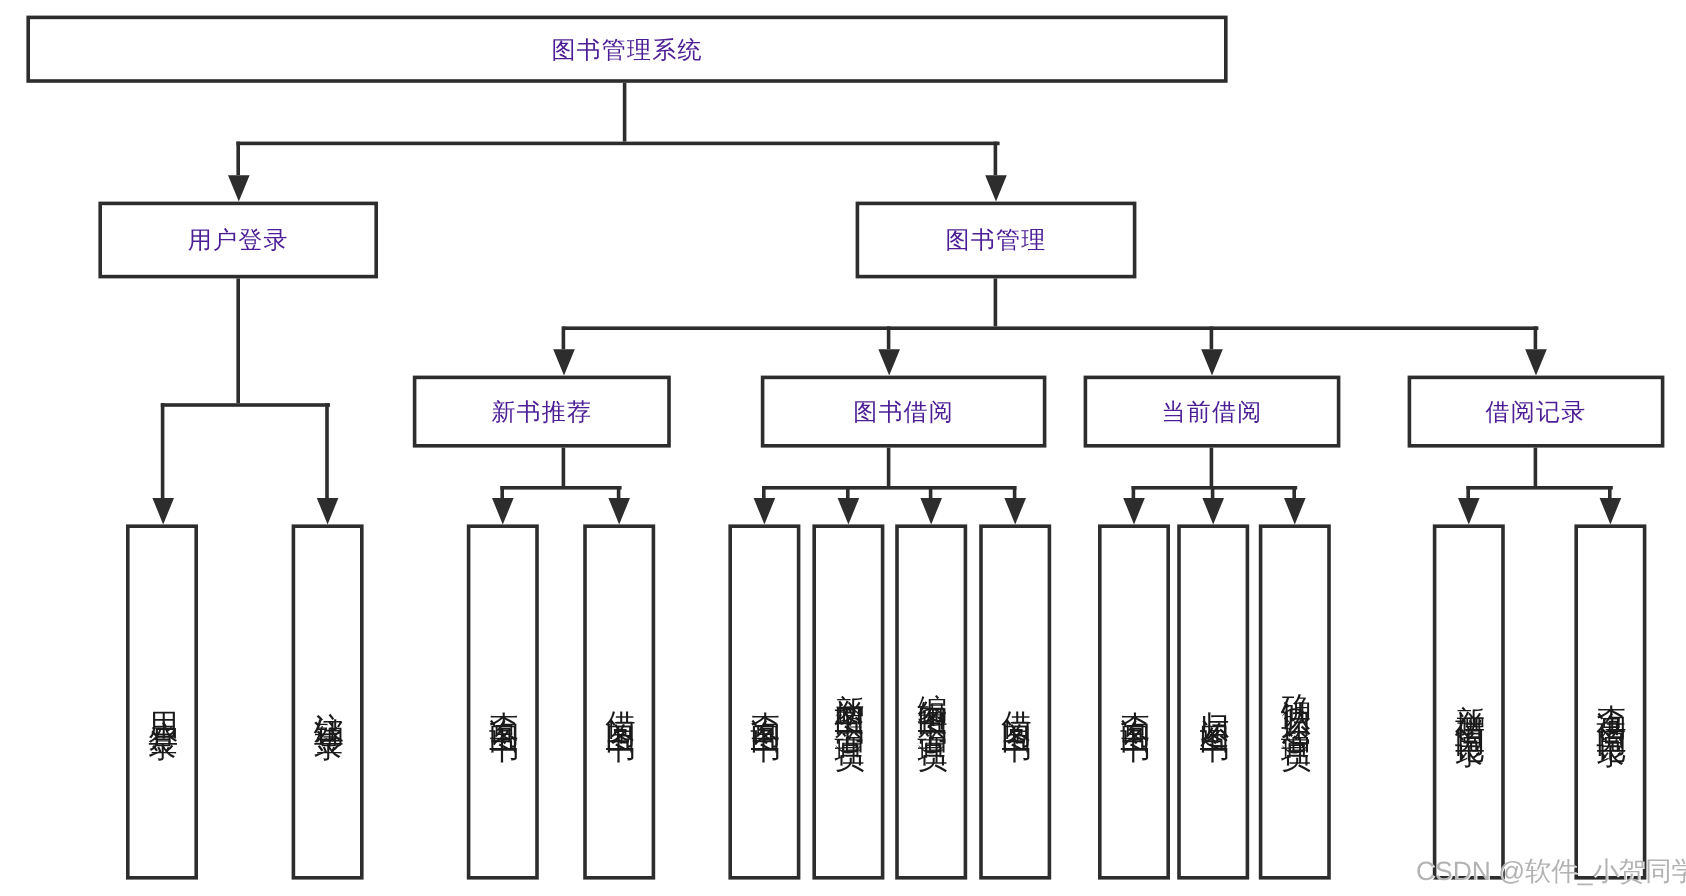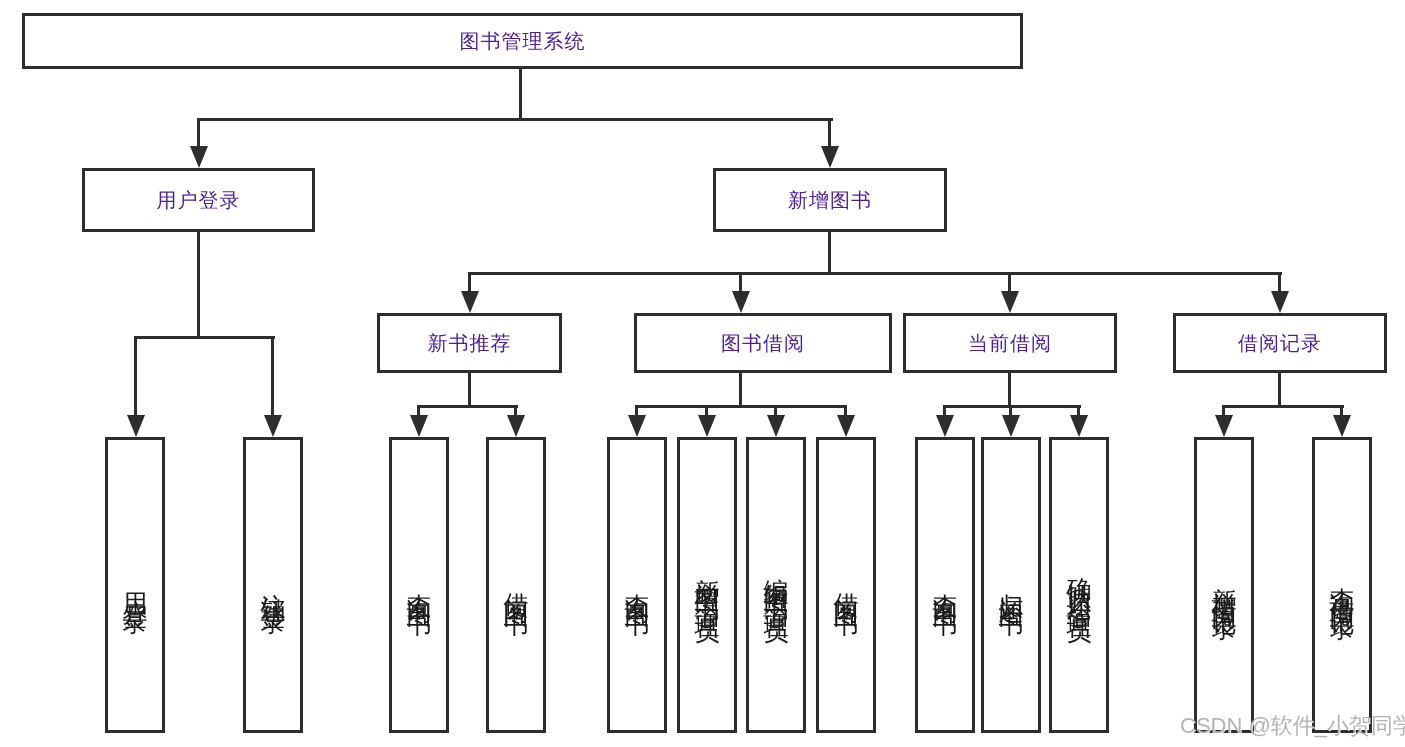--- a/index.html
+++ b/index.html
@@ -80,39 +80,39 @@
 
   <div class="vline" style="left:519px; top:69px; height:49px;"></div>
   <div class="hline" style="left:197px; top:118px; width:636px;"></div>
   <div class="arrow" style="left:197px; top:118px; height:28px;"></div>
   <div class="arrow" style="left:828px; top:118px; height:28px;"></div>
 
   <div class="box" style="left:82px; top:168px; width:233px; height:64px;">
     <span class="hlabel">用户登录</span>
   </div>
   <div class="box" style="left:713px; top:168px; width:234px; height:64px;">
-    <span class="hlabel">新增图书</span>
+    <span class="hlabel">图书管理</span>
   </div>
 
   <div class="vline" style="left:197px; top:232px; height:104px;"></div>
   <div class="hline" style="left:134px; top:336px; width:141px;"></div>
   <div class="arrow" style="left:134px; top:336px; height:79px;"></div>
   <div class="arrow" style="left:271px; top:336px; height:79px;"></div>
 
   <div class="vline" style="left:828px; top:232px; height:40px;"></div>
   <div class="hline" style="left:469px; top:272px; width:813px;"></div>
   <div class="arrow" style="left:468px; top:272px; height:19px;"></div>
   <div class="arrow" style="left:739px; top:272px; height:19px;"></div>
   <div class="arrow" style="left:1008px; top:272px; height:19px;"></div>
   <div class="arrow" style="left:1278px; top:272px; height:19px;"></div>
 
-  <div class="box" style="left:377px; top:313px; width:185px; height:60px;">
+  <div class="box" style="left:344px; top:313px; width:215px; height:60px;">
     <span class="hlabel">新书推荐</span>
   </div>
-  <div class="box" style="left:634px; top:313px; width:258px; height:60px;">
+  <div class="box" style="left:634px; top:313px; width:238px; height:60px;">
     <span class="hlabel">图书借阅</span>
   </div>
   <div class="box" style="left:903px; top:313px; width:214px; height:60px;">
     <span class="hlabel">当前借阅</span>
   </div>
   <div class="box" style="left:1173px; top:313px; width:214px; height:60px;">
     <span class="hlabel">借阅记录</span>
   </div>
 
   <div class="vline" style="left:468px; top:373px; height:32px;"></div>

